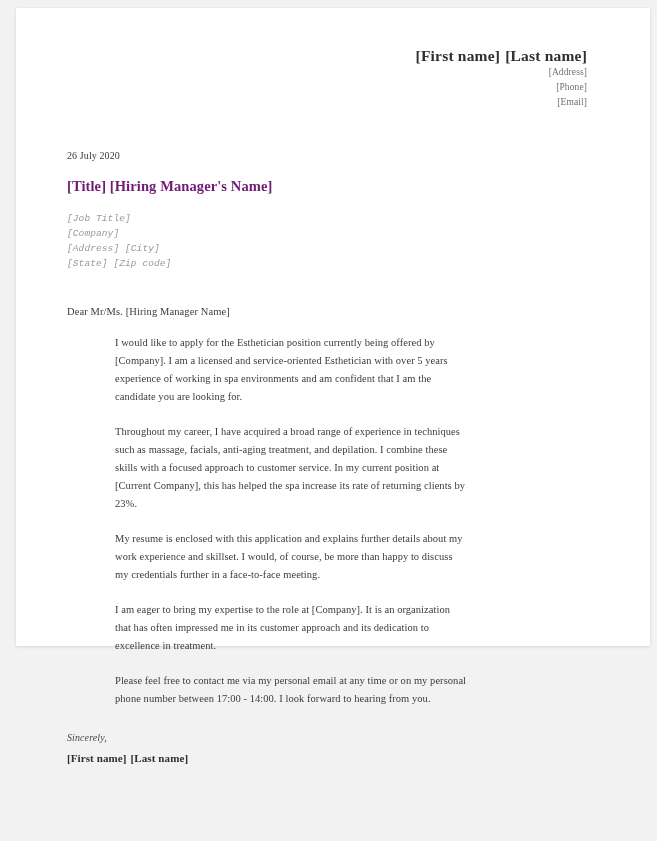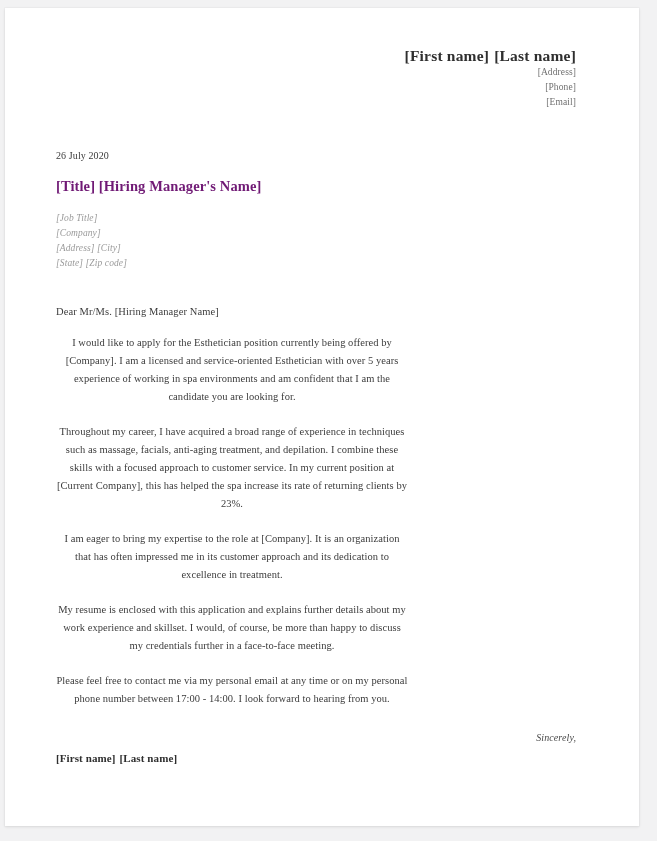--- a/index.html
+++ b/index.html
@@ -14,24 +14,24 @@
     overflow: hidden;
   }
   .page-canvas {
     position: relative;
     width: 657px;
     height: 841px;
     background: #f2f2f3;
   }
   .page-sheet {
     position: absolute;
-    left: 5px;
+    left: 16px;
     top: 8px;
     width: 634px;
-    height: 818px;
+    height: 638px;
     background: #ffffff;
     box-shadow: 0 1px 3px rgba(0,0,0,0.10), 0 0 0 1px rgba(0,0,0,0.015);
   }
   .letter-body {
     position: absolute;
     left: 51px;
     top: 38px;
     width: 520px;
   }
 
@@ -75,47 +75,48 @@
   }
 
   
   .recipient-address {
     margin-top: 16px;
     font-style: italic;
     font-size: 9.5px;
     color: #9a9a9a;
     line-height: 1.58;
     letter-spacing: 0.1px;
+    font-family: Liberation Mono, monospace;
   }
 
   
   .salutation {
     margin-top: 35px;
     font-size: 10.5px;
     color: #3c3c3c;
     letter-spacing: 0.1px;
   }
   .body-paragraph {
     margin-top: 17px;
     width: 352px;
     font-size: 10.5px;
     color: #3c3c3c;
     line-height: 1.72;
     letter-spacing: 0.05px;
-    text-align: center;
+    text-align: left;
+    margin-left: 48px;
   }
 
   
   .signoff-closing {
     margin-top: 24px;
     font-style: italic;
     font-size: 10px;
     color: #4a4a4a;
     letter-spacing: 0.1px;
-    text-align: right;
   }
   .signoff-name {
     margin-top: 9px;
     font-size: 11px;
     font-weight: bold;
     color: #2f2f2f;
     letter-spacing: 0.1px;
   }
   .signoff-name .name-gap {
     display: inline-block;
@@ -144,22 +145,22 @@
         <div>[Job Title]</div>
         <div>[Company]</div>
         <div>[Address] [City]</div>
         <div>[State] [Zip code]</div>
       </div>
 
       <div class="salutation">Dear Mr/Ms. [Hiring Manager Name]</div>
 
       <p class="body-paragraph">I would like to apply for the Esthetician position currently being offered by [Company]. I am a licensed and service-oriented Esthetician with over 5 years experience of working in spa environments and am confident that I am the candidate you are looking for.</p>
       <p class="body-paragraph">Throughout my career, I have acquired a broad range of experience in techniques such as massage, facials, anti-aging treatment, and depilation. I combine these skills with a focused approach to customer service. In my current position at [Current Company], this has helped the spa increase its rate of returning clients by 23%.</p>
+      <p class="body-paragraph">My resume is enclosed with this application and explains further details about my work experience and skillset. I would, of course, be more than happy to discuss my credentials further in a face-to-face meeting.</p>
       <p class="body-paragraph">I am eager to bring my expertise to the role at [Company]. It is an organization that has often impressed me in its customer approach and its dedication to excellence in treatment.</p>
-      <p class="body-paragraph">My resume is enclosed with this application and explains further details about my work experience and skillset. I would, of course, be more than happy to discuss my credentials further in a face-to-face meeting.</p>
       <p class="body-paragraph">Please feel free to contact me via my personal email at any time or on my personal phone number between 17:00 - 14:00. I look forward to hearing from you.</p>
 
       <div class="signoff-closing">Sincerely,</div>
       <div class="signoff-name"><span>[First name]</span><span class="name-gap"></span><span>[Last name]</span></div>
 
     </div>
   </div>
 </div>
 
 </body></html>

